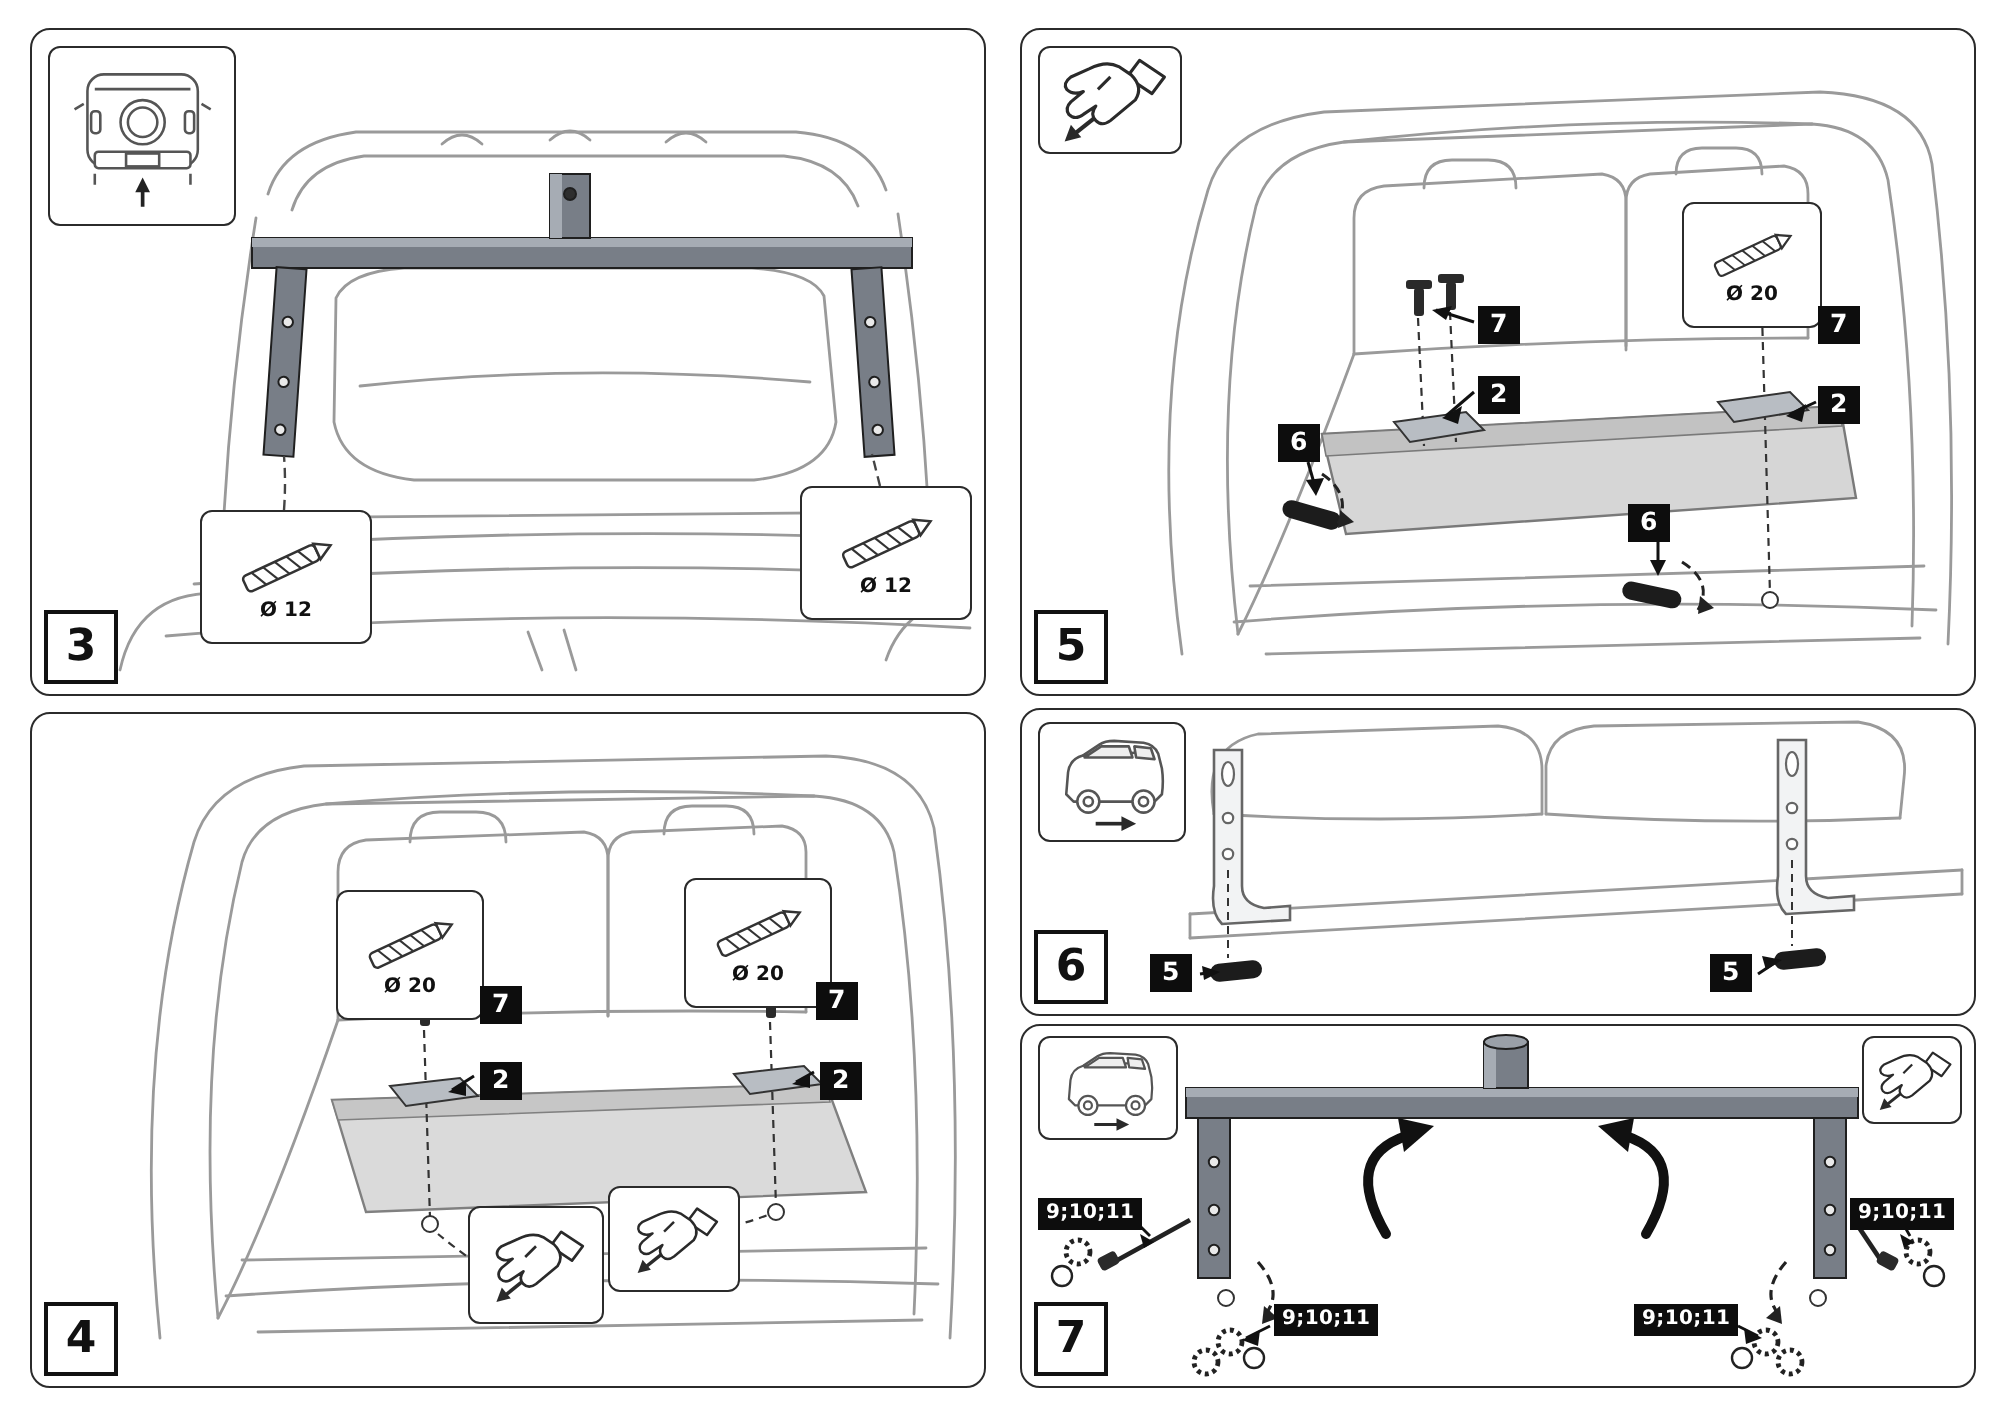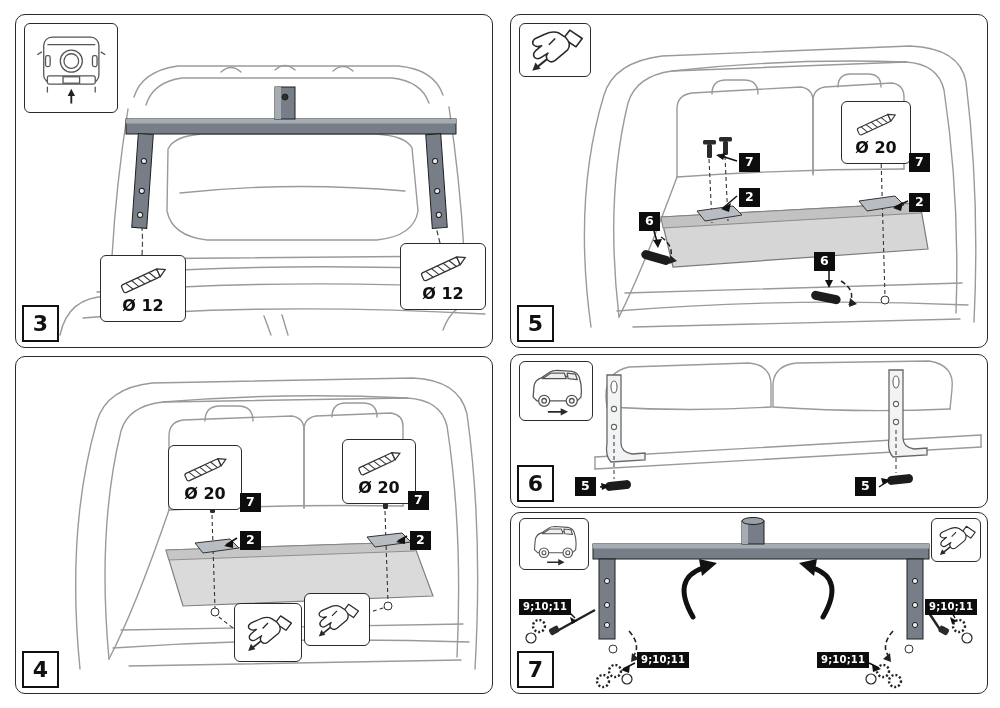--- a/index.html
+++ b/index.html
@@ -18,21 +18,21 @@
     position:absolute;border:1.4px solid #2b2b2b;border-radius:6px;background:#fff;
     display:flex;align-items:center;justify-content:center;z-index:3;
   }
   .inset svg{width:92%;height:92%;}
   .callout{
     position:absolute;border:1.4px solid #2b2b2b;border-radius:6px;background:#fff;
     display:flex;flex-direction:column;align-items:center;justify-content:center;
     gap:2px;padding:3px 2px 2px;z-index:3;
   }
   .callout svg{flex:0 0 auto;}
-  .ctext{font-size:16px;font-weight:bold;color:#111;line-height:1;}
+  .ctext{font-size:10px;font-weight:bold;color:#111;line-height:1;}
   .plabel{
     position:absolute;background:#0d0d0d;color:#fff;font-weight:bold;
     font-size:12.5px;line-height:1;padding:3px 6px;z-index:4;
   }
   .plabel.small{font-size:10px;padding:3px 4px;letter-spacing:0.2px;}
   .step-box{
     position:absolute;left:6px;bottom:5px;width:33px;height:33px;
     border:2px solid #111;background:#fff;z-index:5;
     display:flex;align-items:center;justify-content:center;
   }

